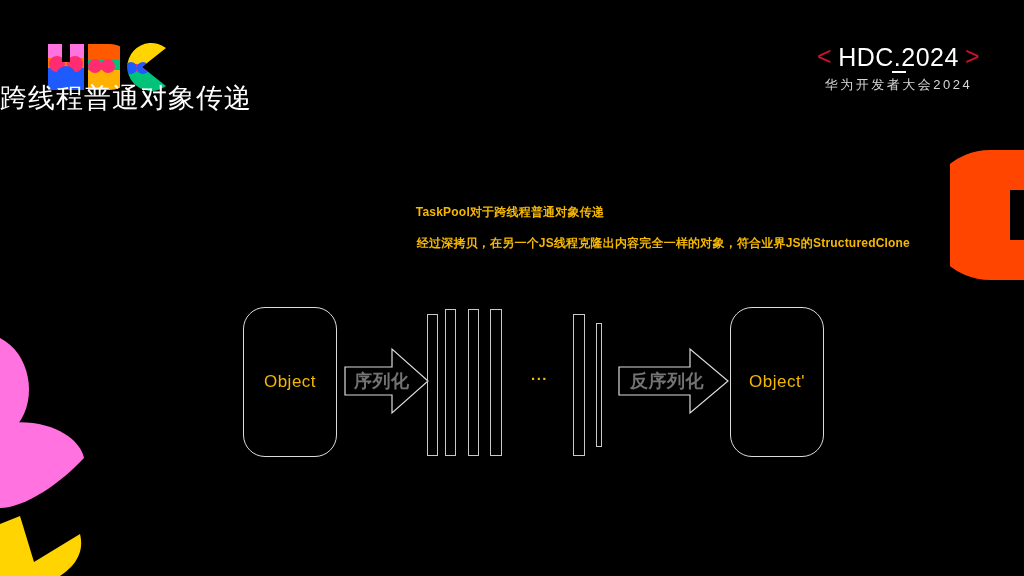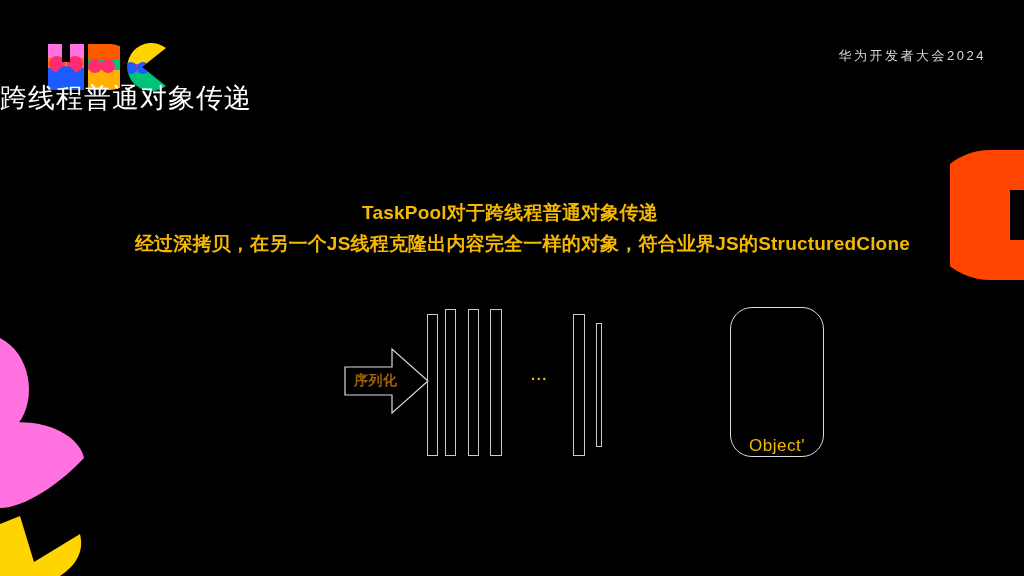--- a/index.html
+++ b/index.html
@@ -82,21 +82,21 @@
     letter-spacing: 1px;
   }
 
   
   .body-copy {
     position: absolute;
     left: 110px;
     top: 197px;
     width: 800px;
     color: #f5b800;
-    font-size: 19px;
+    font-size: 12px;
     font-weight: bold;
     line-height: 31px;
     letter-spacing: 0.2px;
   }
   .body-line-1 { text-align: center; }
   .body-line-2, .body-line-3 { text-align: right; }
 
   
   .diagram {
     position: absolute;
@@ -108,37 +108,37 @@
   .obj-box {
     position: absolute;
     border: 1.2px solid #dcdcdc;
     border-radius: 22px;
     background: transparent;
     display: flex;
     align-items: center;
     justify-content: center;
   }
   .obj-box-left  { left: 243px; top: 12px; width: 92px; height: 148px; }
-  .obj-box-right { left: 730px; top: 12px; width: 92px; height: 148px; align-items: flex-end; }
+  .obj-box-right { left: 730px; top: 12px; width: 92px; height: 148px; }
   .obj-label {
     color: #f5b800;
     font-size: 17px;
     letter-spacing: 0.5px;
     font-family: "Liberation Sans", sans-serif;
   }
 
   .arrow-wrap { position: absolute; top: 48px; }
   .arrow-left  { left: 344px; width: 86px; height: 76px; }
   .arrow-right { left: 618px; width: 112px; height: 76px; }
   .arrow-label {
     position: absolute;
     top: 50%;
     transform: translateY(-50%);
-    color: #a16207;
-    font-size: 14px;
+    color: #737373;
+    font-size: 18px;
     font-weight: bold;
     white-space: nowrap;
     letter-spacing: 0.5px;
   }
   .arrow-left .arrow-label  { left: 10px; }
   .arrow-right .arrow-label { left: 12px; }
 
   .bar {
     position: absolute;
     border: 1.2px solid #c9c9c9;
@@ -206,50 +206,63 @@
     <g clip-path="url(#cClip)">
       <rect x="70" y="0" width="48" height="22" fill="#FFD400"></rect>
       <rect x="70" y="22" width="48" height="8" fill="#FF2D6F"></rect>
       <rect x="70" y="30" width="48" height="20" fill="#00C37A"></rect>
       <circle cx="83" cy="26" r="6" fill="#1E5BFF"></circle>
       <circle cx="95" cy="26" r="6" fill="#1E5BFF"></circle>
     </g>
   </svg>
 
   <div class="hdc-lockup">
+    <div class="hdc-main">
+      <span class="hdc-bracket">&lt;</span><span>HDC.2024</span><span class="hdc-bracket">&gt;</span>
+      <span class="hdc-underscore"></span>
+    </div>
     <div class="hdc-sub">华为开发者大会2024</div>
   </div>
 
   <div class="slide-title">跨线程普通对象传递</div>
 
   <div class="body-copy">
     <div class="body-line-1">TaskPool对于跨线程普通对象传递</div>
     <div class="body-line-2">经过深拷贝，在另一个JS线程克隆出内容完全一样的对象，符合业界JS的StructuredClone</div>
   </div>
 
   <div class="diagram">
 
+    <div class="obj-box obj-box-left">
+      <span class="obj-label">Object</span>
+    </div>
 
     <div class="arrow-wrap arrow-left">
       <svg width="86" height="76" viewBox="0 0 86 76">
         <path d="M1,24 L48,24 L48,6 L84,38 L48,70 L48,52 L1,52 Z" fill="none" stroke="#DCDCDC" stroke-width="1.2"></path>
       </svg>
       <span class="arrow-label">序列化</span>
     </div>
 
     <div>
       <div class="bar" style="left: 427px; top: 19px; width: 9px; height: 140px;"></div>
       <div class="bar" style="left: 445px; top: 14px; width: 9px; height: 145px;"></div>
       <div class="bar" style="left: 468px; top: 14px; width: 9px; height: 145px;"></div>
       <div class="bar" style="left: 490px; top: 14px; width: 10px; height: 145px;"></div>
       <div class="bar" style="left: 573px; top: 19px; width: 10px; height: 140px;"></div>
       <div class="bar" style="left: 596px; top: 28px; width: 4px; height: 122px;"></div>
       <span class="bars-ellipsis" style="left:531px; top:72px;">...</span>
     </div>
 
+    <div class="arrow-wrap arrow-right">
+      <svg width="112" height="76" viewBox="0 0 112 76">
+        <path d="M1,24 L72,24 L72,6 L110,38 L72,70 L72,52 L1,52 Z" fill="none" stroke="#DCDCDC" stroke-width="1.2"></path>
+      </svg>
+      <span class="arrow-label">反序列化</span>
+    </div>
 
     <div class="obj-box obj-box-right">
       <span class="obj-label">Object'</span>
     </div>
 
   </div>
 
 </div>
 
 </body></html>

